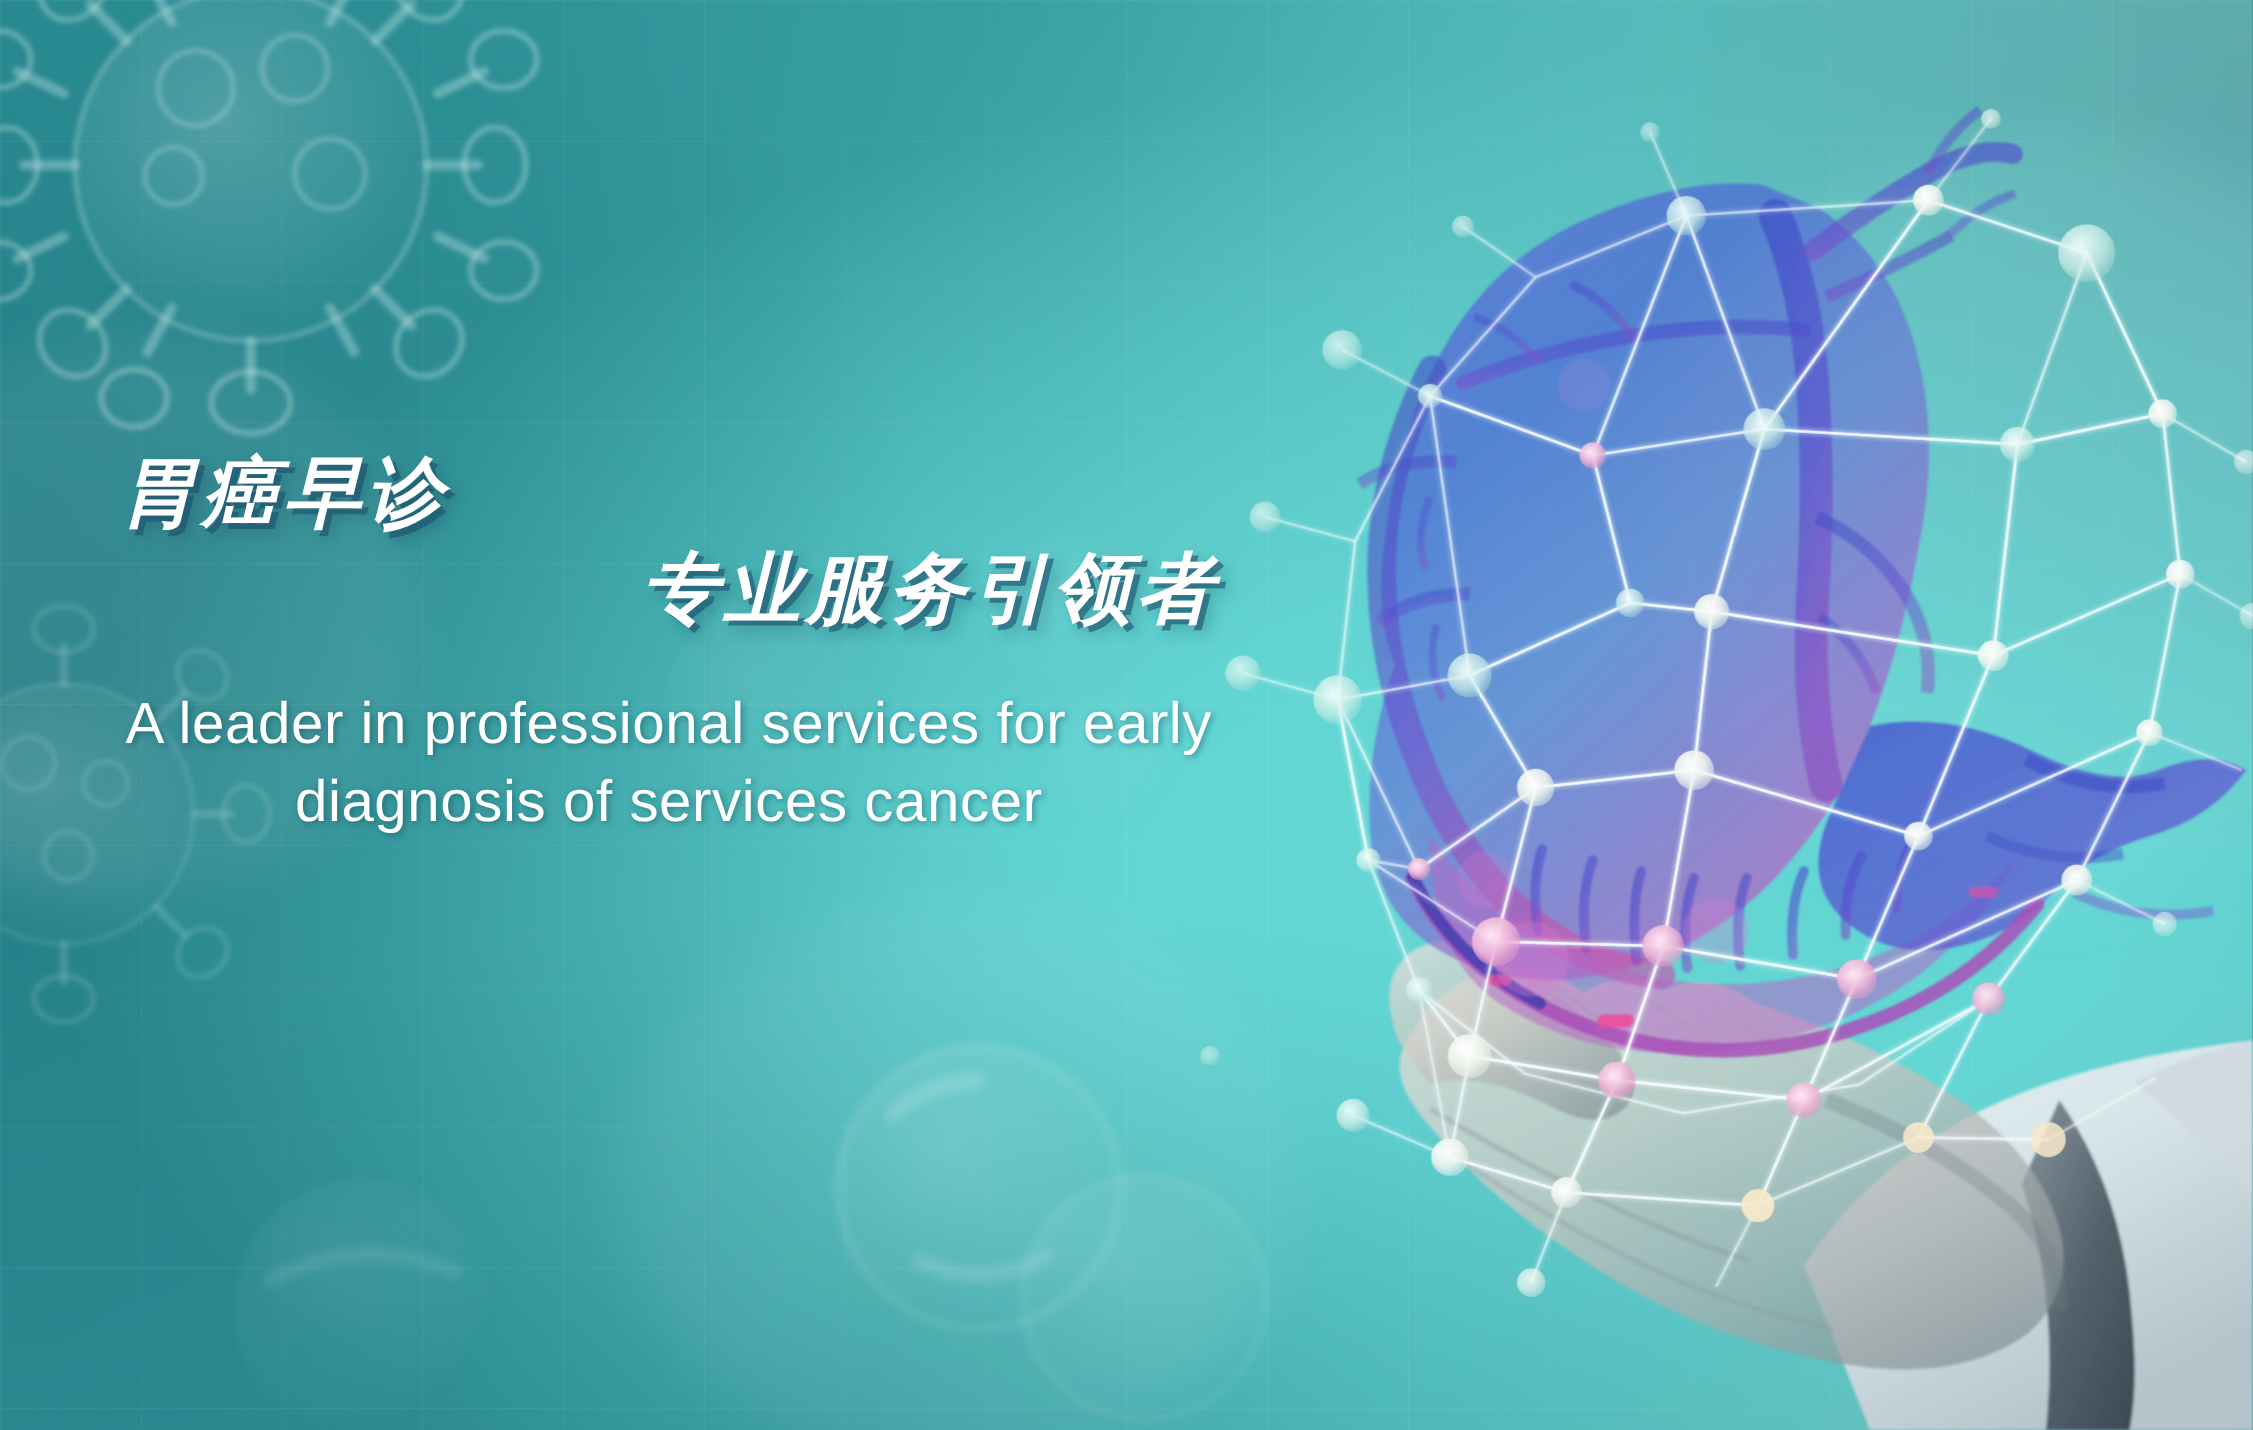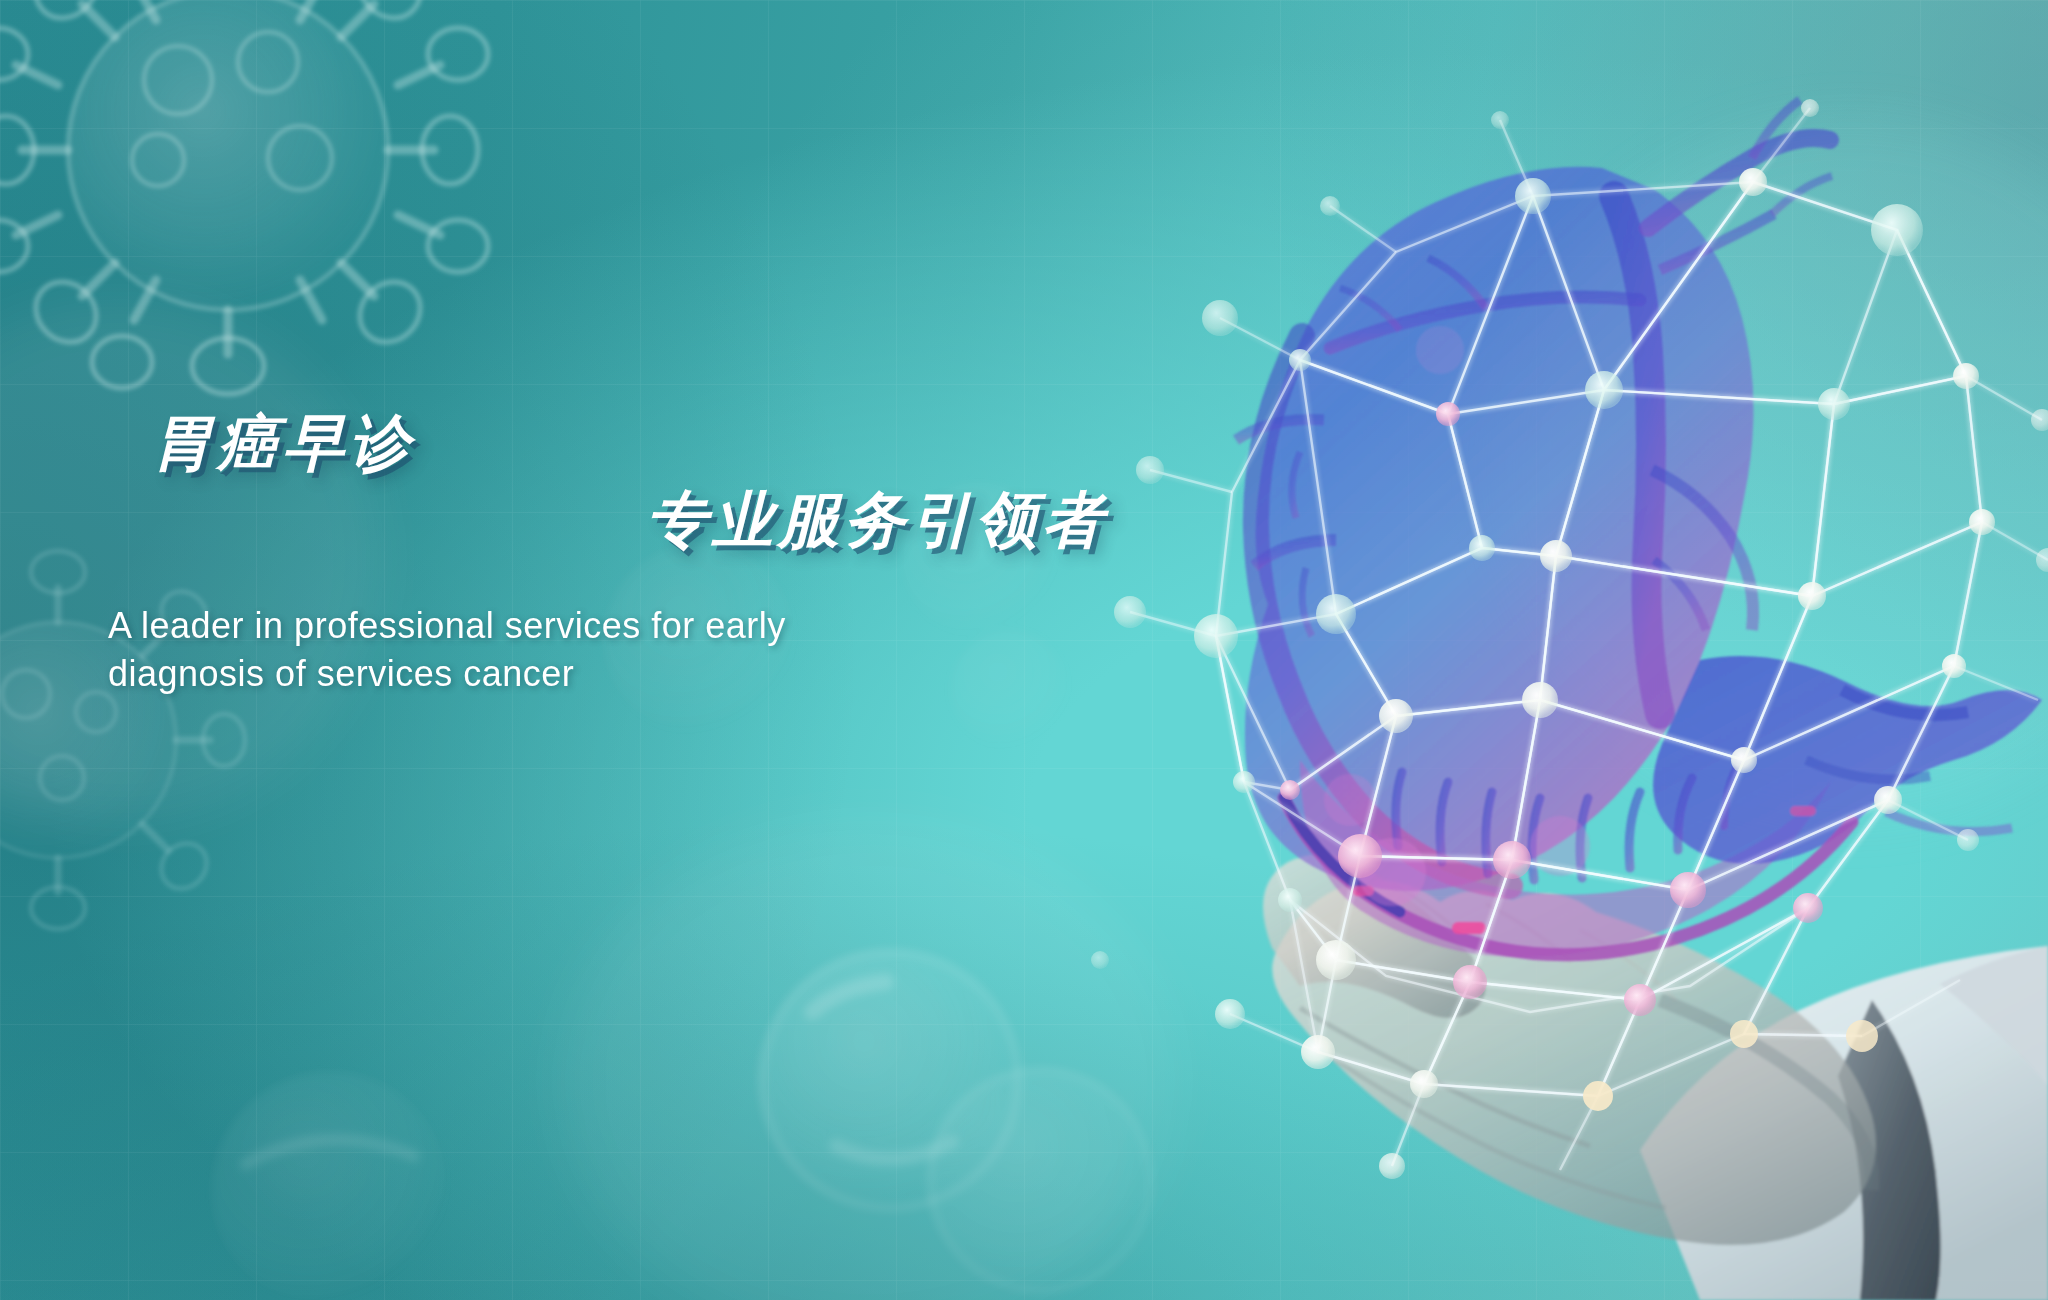--- a/index.html
+++ b/index.html
@@ -32,33 +32,33 @@
       linear-gradient(to bottom, rgba(255,255,255,.5) 1px, transparent 1px);
     background-size:128px 128px;
   }
   .blob{position:absolute;border-radius:50%;filter:blur(26px);}
 
   svg.layer{position:absolute;inset:0;width:2048px;height:1300px;}
 
   
   .copy{position:absolute;left:108px;top:408px;width:1000px;}
   .hl{
-    font-size:61px;line-height:1.16;font-weight:700;font-style:italic;
+    font-size:70px;line-height:1.16;font-weight:700;font-style:italic;
     color:#ffffff;letter-spacing:5px;white-space:nowrap;
     text-shadow:
        5px 5px 0 rgba(30,78,110,.60),
        8px 8px 14px rgba(12,50,70,.30);
-    margin-left: 43px;
   }
   .hl2{margin-top:6px;text-align:right;}
   .sub{
-    margin-top:46px;font-size:36px;line-height:1.34;color:#ffffff;
+    margin-top:46px;font-size:53px;line-height:1.34;color:#ffffff;
     font-weight:400;letter-spacing:.5px;
     text-shadow:2px 2px 6px rgba(10,60,72,.45);
     max-width:1020px;
+    text-align:center;
   }
 </style>
 </head>
 <body>
 
 <div id="stage">
 
   <div class="bg-base"></div>
   <div class="bg-vignette"></div>
   <div class="bg-grid"></div>

